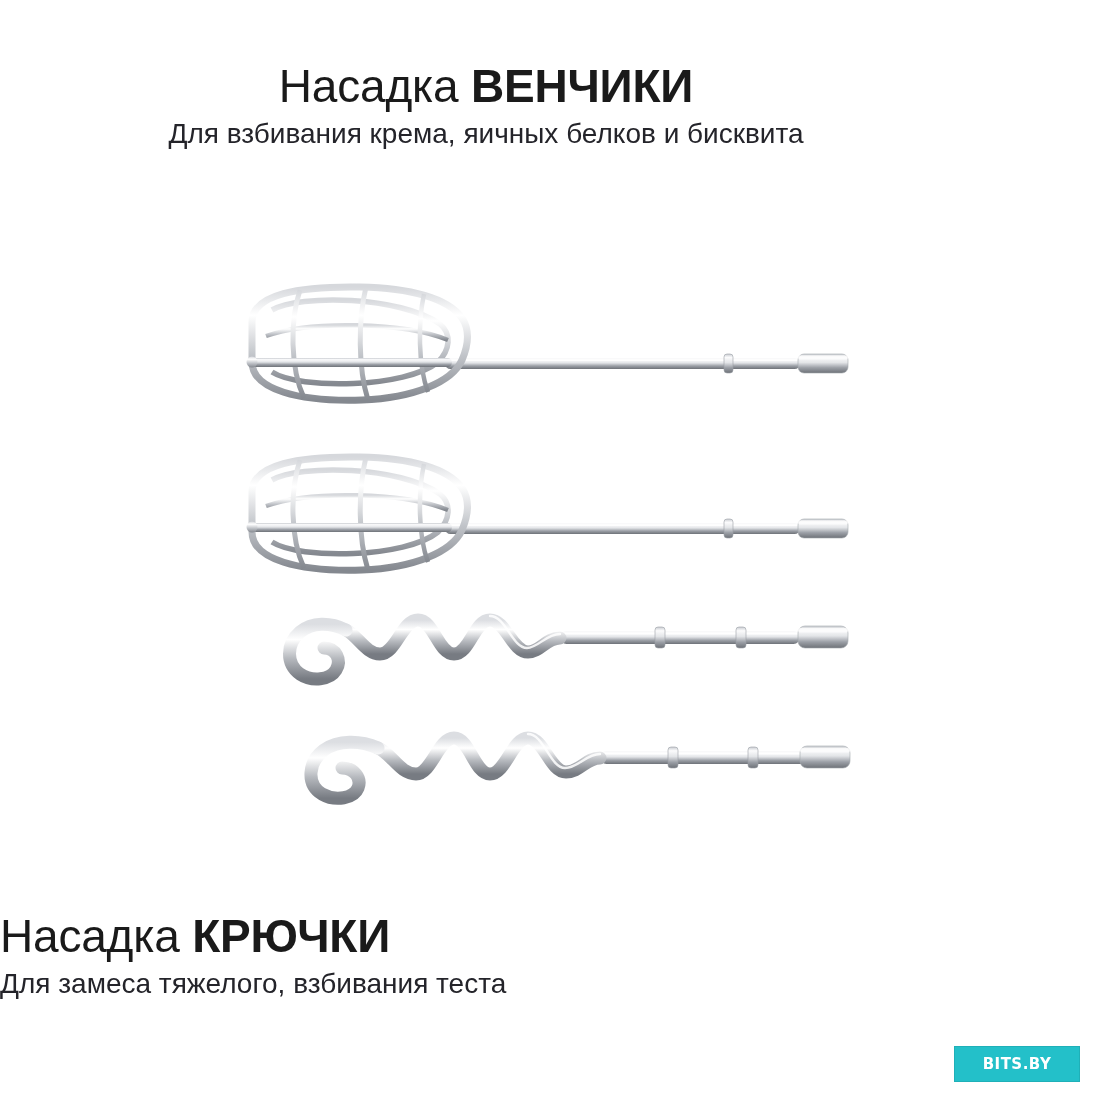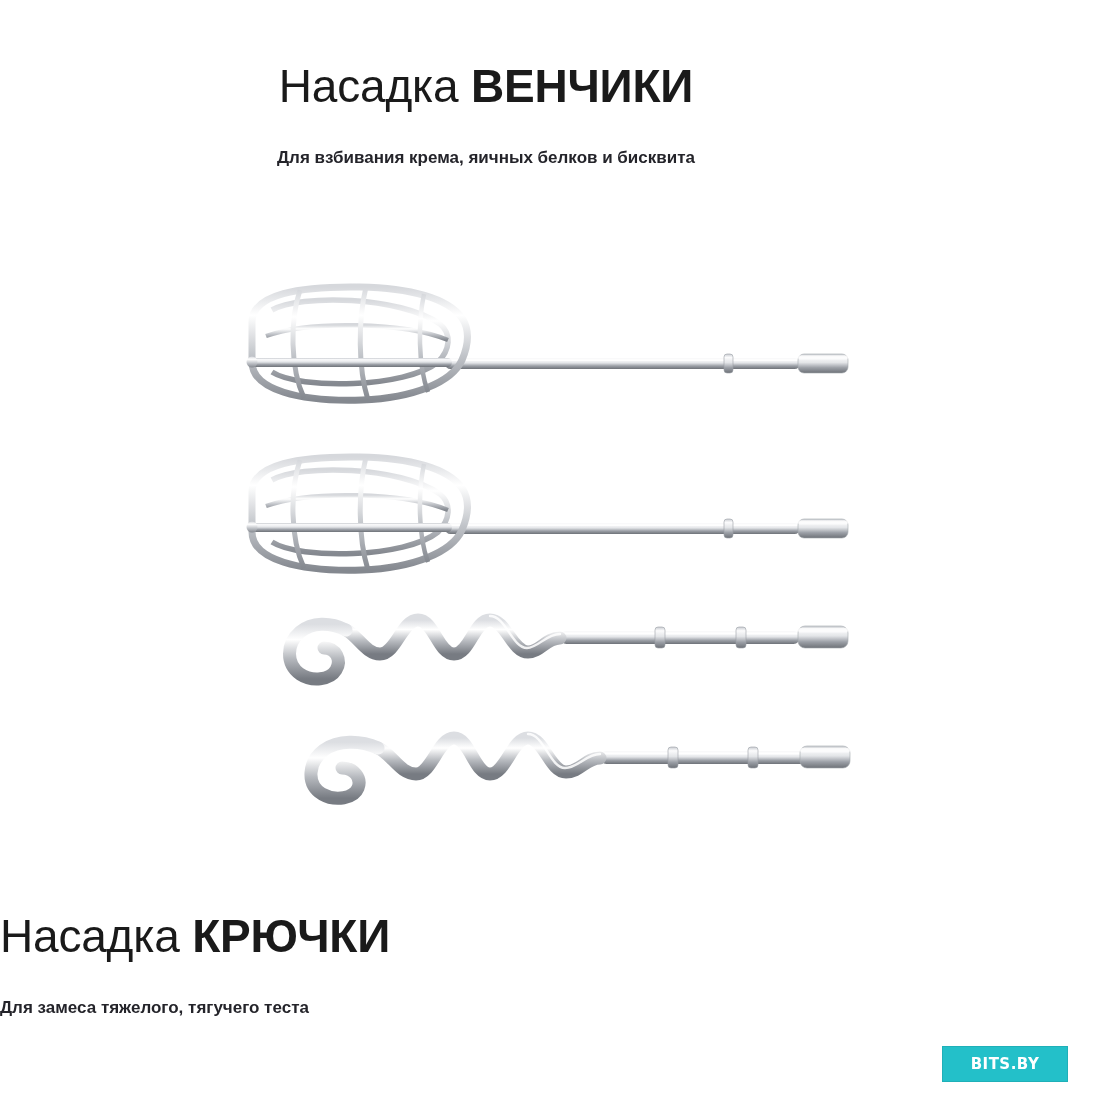--- a/index.html
+++ b/index.html
@@ -38,44 +38,44 @@
     line-height: 56px;
     color: #1a1a1a;
     font-weight: 400;
     letter-spacing: -0.2px;
     white-space: nowrap;
   }
   .heading b {
     font-weight: 700;
   }
   .subheading {
-    margin-top: 28px;
-    font-size: 17px;
+    margin-top: 4px;
+    font-size: 28px;
     line-height: 32px;
     color: #24242a;
-    font-weight: 700;
+    font-weight: 400;
     white-space: nowrap;
   }
 
   
   .photo {
     position: absolute;
     left: 0;
     top: 250px;
     width: 1100px;
     height: 600px;
   }
   .photo svg {
     display: block;
   }
 
   
   .watermark {
     position: absolute;
-    right: 32px;
+    right: 20px;
     bottom: 18px;
     width: 124px;
     height: 34px;
     background: #23c0c9;
     display: flex;
     align-items: center;
     justify-content: center;
     border: 1px solid #1fb0b8;
   }
   .watermark .wm-text {
@@ -208,20 +208,20 @@
                  C308 512, 306 534, 322 544
                  C336 552, 354 548, 358 538
                  C362 528, 354 518, 342 518" fill="none" stroke="url(#hookGrad)" stroke-width="13" stroke-linecap="round"></path>
         <path d="M600 504 C586 504, 578 518, 565 518 C550 518, 544 484, 528 484" fill="none" stroke="#ffffff" stroke-width="2.4" opacity="0.85" stroke-linecap="round"></path>
       </g>
     </svg>
   </div>
 
   <div class="block-bottom">
     <div class="heading"><span>Насадка </span><b>КРЮЧКИ</b></div>
-    <div class="subheading">Для замеса тяжелого, тягучего теста</div>
+    <div class="subheading">Для замеса тяжелого, взбивания теста</div>
   </div>
 
   <div class="watermark">
     <span class="wm-text">BITS.BY</span>
   </div>
 
 </div>
 
 </body></html>

